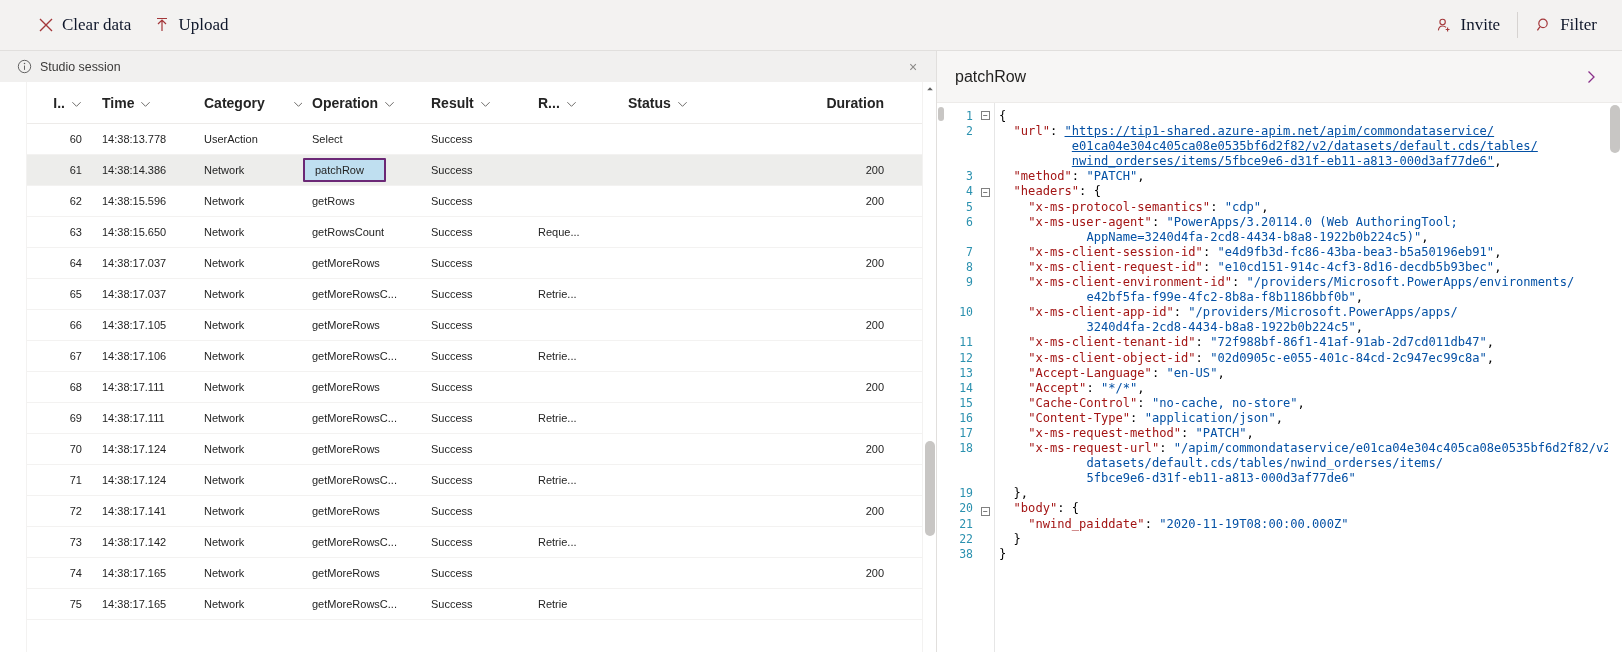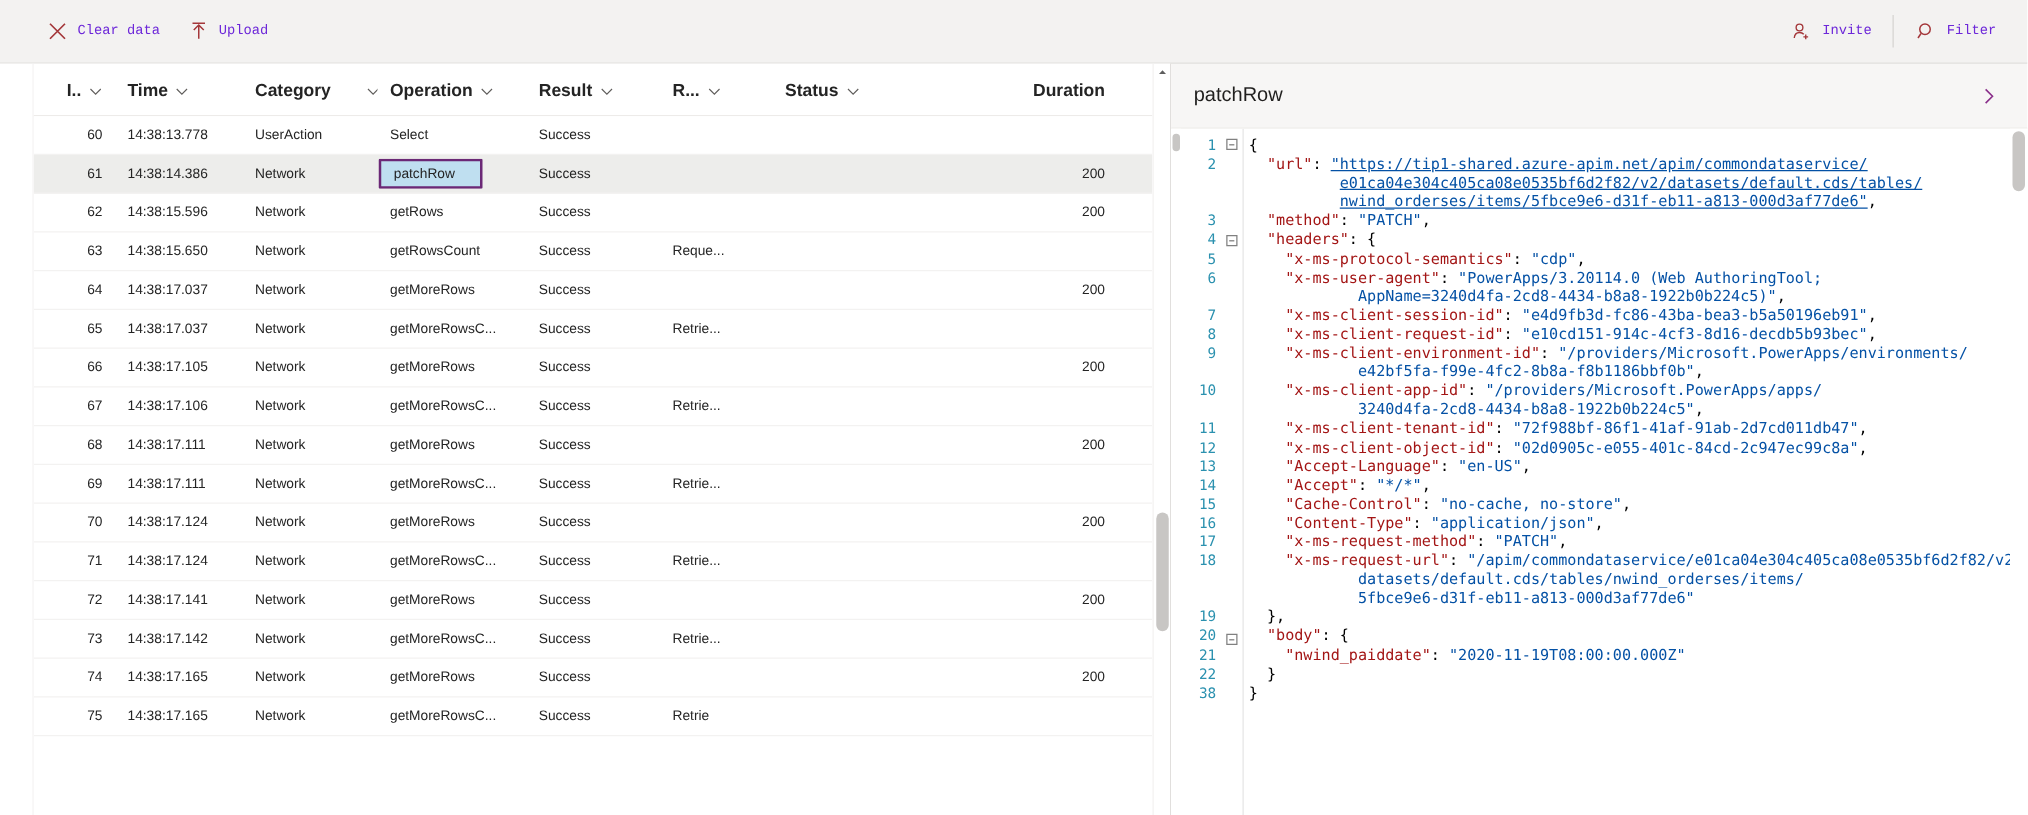--- a/index.html
+++ b/index.html
@@ -18,24 +18,24 @@
     border-bottom: 1px solid #e1dfdd;
     display: flex; align-items: center;
     padding: 0 14px 0 26px;
     position: relative;
   }
   .cmd-left { display: flex; align-items: center; gap: 0px; }
   .cmd-right { margin-left: auto; display: flex; align-items: center; }
   .cmd-btn {
     display: flex; align-items: center; gap: 8px;
     height: 40px; padding: 0 11px;
-    font-size: 11px; color: #6d28d9;
+    font-size: 17px; color: #0f172a;
     cursor: pointer; white-space: nowrap;
     background: transparent; border: none;
-    font-family: Liberation Mono, monospace;
+    font-family: Liberation Serif, serif;
   }
   .cmd-ico { width: 17px; height: 17px; display: inline-flex; align-items: center; justify-content: center; color: #a4373a; }
   .cmd-ico svg { display: block; }
   .chev { width: 12px; height: 12px; margin-left: 5px; color: #8a2f8a; }
   .divider-v { width: 1px; height: 26px; background: #d6d3d1; margin: 0 6px; }
 
   
   .body { flex: 1; display: flex; min-height: 0; }
 
   
@@ -267,20 +267,33 @@
         <span>Filter</span>
       </div>
 
     </div>
   </div>
 
   <div class="body">
 
     <div class="left">
 
+      <div class="session-bar">
+        <div class="session-left">
+          <span class="info-ico">
+            <svg viewBox="0 0 16 16" width="15" height="15">
+              <circle cx="8" cy="8" r="6.6" stroke="#5a5a5a" stroke-width="1" fill="none"></circle>
+              <circle cx="8" cy="4.9" r="0.8" fill="#5a5a5a"></circle>
+              <path d="M8 7 L8 11.6" stroke="#5a5a5a" stroke-width="1" fill="none"></path>
+            </svg>
+          </span>
+          <span class="session-label">Studio session</span>
+        </div>
+        <div class="session-close">×</div>
+      </div>
 
       <div class="table-wrap">
         <div class="table-gutter"></div>
 
         <div class="table-main">
 
           <div class="thead">
             <div class="th c-id">
               <span>I..</span>
               <span class="sort">

